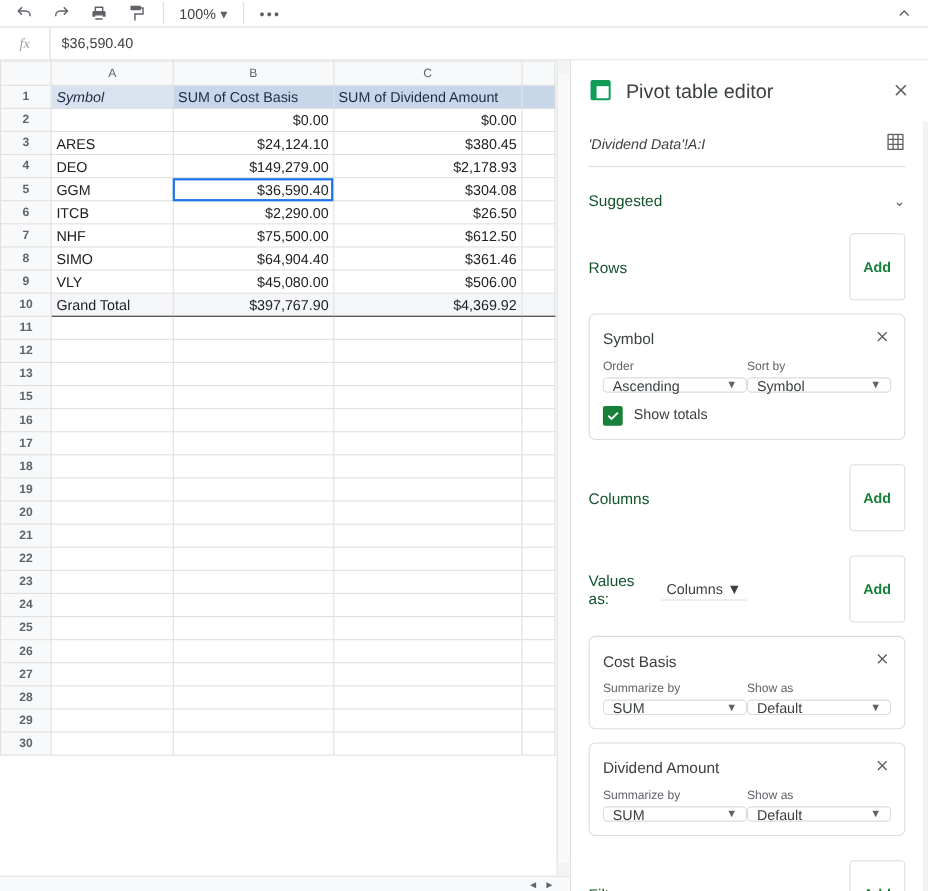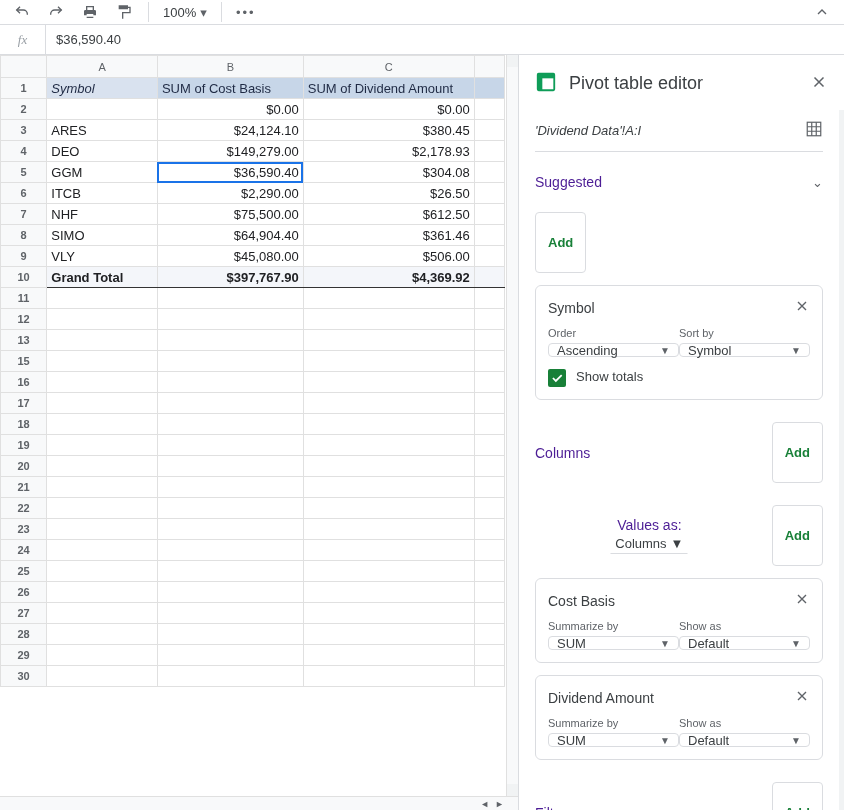--- a/index.html
+++ b/index.html
@@ -116,21 +116,21 @@
   .colA { width: 110px; }
   .colB { width: 145px; }
   .colC { width: 170px; }
   .pivot-header td.cell {
     background: #c7d6e8;
     color: #1f2a44;
     font-weight: 500;
   }
   .pivot-header td.cell.first { font-style: italic; background:#d9e2ef;}
   td.right { text-align: right; }
-  .grand td.cell { font-weight: bold; background:#f4f6fa; border-bottom:1.5px solid #333;}
+  .grand td.cell { font-weight: normal; background:#f4f6fa; border-bottom:1.5px solid #333;}
   .selected {
     outline: 2px solid #1a73e8;
     outline-offset: -2px;
   }
   .vtrack {
     position: absolute;
     right: 0; top: 0; bottom: 0;
     width: 12px;
     background: #f8f9fa;
     border-left: 1px solid #e0e0e0;
@@ -189,21 +189,21 @@
   }
   .range-row .ricon { margin-left: auto; color:#5f6368;}
   .section {
     margin-top: 22px;
   }
   .sect-row {
     display: flex; align-items: center;
     gap: 8px;
   }
   .sect-title {
-    font-size: 14px; color: #4c1d95; flex:1;
+    font-size: 14px; color: #14532d; flex:1;
   }
   .suggested {
     cursor: pointer;
   }
   .chev-down { color:#5f6368;}
   .add-btn {
     border: 1px solid #dadce0;
     border-radius: 4px;
     background: #fff;
     color: #188038;
@@ -241,21 +241,21 @@
   .checkbox-row {
     display:flex; align-items:flex-start; gap:10px;
     margin-top:12px; color:#3c4043; font-size:13px;
   }
   .chk {
     width:18px;height:18px;border-radius:2px;
     background:#188038; display:flex;align-items:center;justify-content:center;
   }
   .chk svg{stroke:#fff;}
   .values-row {
-    display:flex;align-items:center;gap:0;flex-direction:column;
+    display:flex;align-items:center;gap:24px;
   }
   .values-dd {
     border:1px solid transparent;border-bottom:1px solid #dadce0;
     padding:2px 4px;display:flex;align-items:center;gap:4px;
     font-size:13px;color:#3c4043;
   }
 </style>
 </head>
 <body>
 
@@ -557,20 +557,21 @@
               </svg>
           </span>
         </div>
 
         <div class="section suggested sect-row">
           <div class="sect-title">Suggested</div>
           <span class="chev-down">⌄</span>
         </div>
 
         <div class="section sect-row">
+          <div class="sect-title">Rows</div>
           <button class="add-btn">Add</button>
         </div>
         <div class="chip">
           <div class="chip-head">
             <span>Symbol</span>
             <span class="xbtn">
               <svg width="16" height="16" viewBox="0 0 24 24" stroke="#5f6368" stroke-width="2" fill="none">
                   <path d="M6 6l12 12M18 6L6 18"></path>
                 </svg>
             </span>

